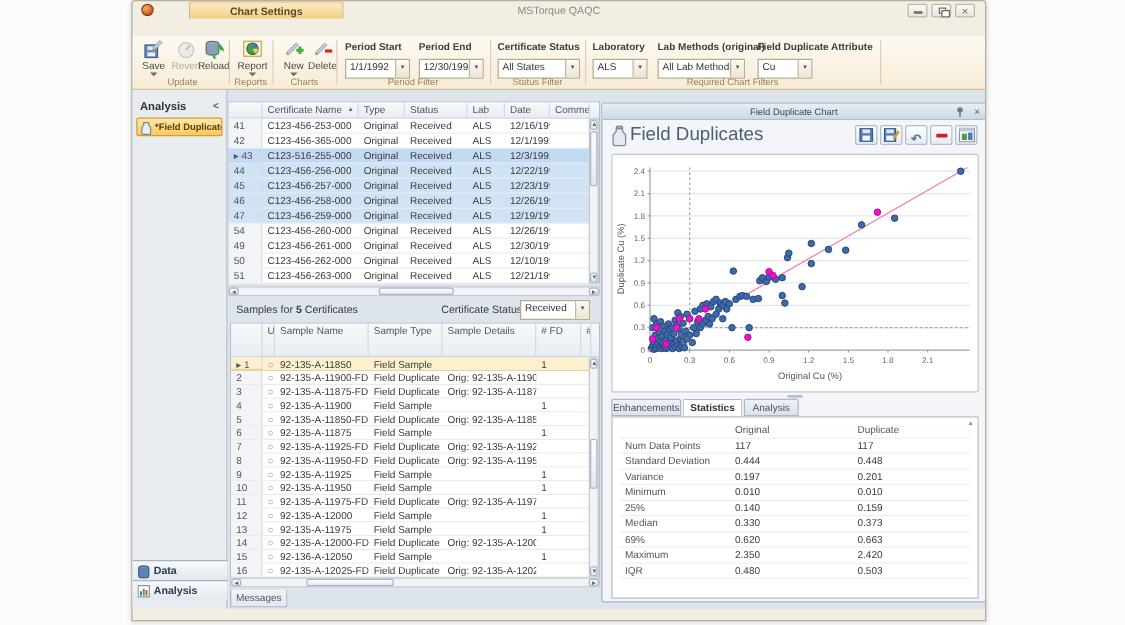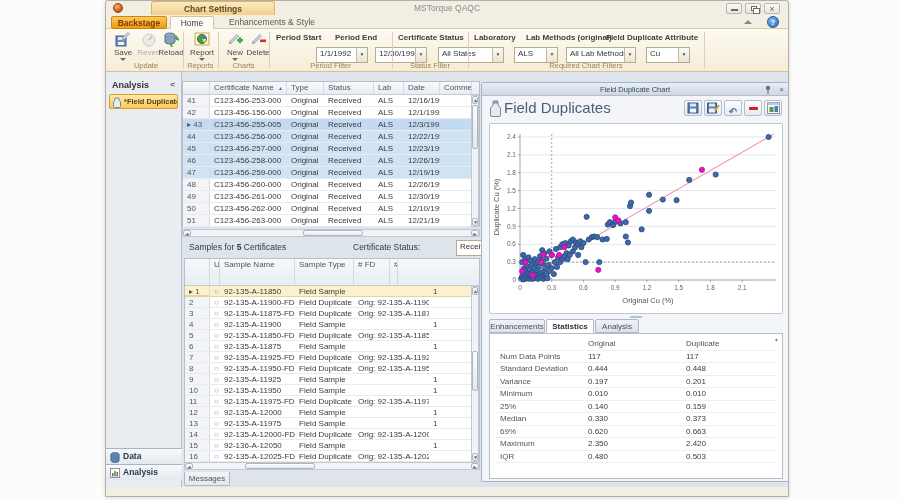--- a/index.html
+++ b/index.html
@@ -47,21 +47,21 @@
   .rsep { position:absolute; top:3px; width:1px; height:36px; background:#ddd0b2; }
   .rgroup-label { position:absolute; top:32px; height:10px; font-size:7.5px; color:#9b825a; text-align:center; }
   .rbtn { position:absolute; top:2px; width:26px; text-align:center; cursor:default; }
   .rbtn svg { display:block; margin:0 auto; }
   .rlbl { display:block; font-size:8px; color:#4a4a44; margin-top:1px; }
   .rbtn.disabled .rlbl { color:#b0aca2; }
   .dd-arrow { display:block; margin:1px auto 0; width:0; height:0;
     border-left:3px solid transparent; border-right:3px solid transparent; border-top:3px solid #6a6a64; }
   .fhead { position:absolute; font-size:8px; font-weight:bold; color:#3f3f3a; top:4px; white-space:nowrap; }
   .combo { position:absolute; top:18px; height:16px; background:#fff; border:1px solid #b8ab8c;
-    font-size:8px; color:#333; line-height:12px; padding-left:3px; white-space:nowrap; overflow:hidden;margin-left:40px; }
+    font-size:8px; color:#333; line-height:12px; padding-left:3px; white-space:nowrap; overflow:hidden; }
   .combo .cmb { position:absolute; right:0; top:0; width:11px; height:100%;
     background:linear-gradient(#fbfaf6,#eae4d4); border-left:1px solid #c4b896;
     font-size:5px; color:#555; text-align:center; line-height:13px; }
 
   
   .content { position:absolute; left:0; top:71px; width:100%; height:415px; background:#dde4ec; }
 
   
   .sidebar { position:absolute; left:0; top:0; width:76px; height:100%;
     background:#e9edf2; border-right:1px solid #b6bfca; }
@@ -149,27 +149,20 @@
           </div>
         <div class="win-btn">
             <span class="rest"></span>
           </div>
         <div class="win-btn">
             <span class="cls">×</span>
           </div>
       </div>
     </div>
 
-    <div class="tabstrip">
-      <div class="tab tab-backstage">Backstage</div>
-      <div class="tab tab-home">Home</div>
-      <div class="tab tab-enh">Enhancements &amp; Style</div>
-      <div class="ribbon-collapse"></div>
-      <div class="help-btn">?</div>
-    </div>
 
     <div class="ribbon">
 
       <div class="rbtn" style="left:4px;">
         <svg width="16" height="16">
           <rect x="1" y="5" width="10" height="10" fill="#6b8fc0" stroke="#3f5f8f"></rect>
           <rect x="3" y="6" width="6" height="3" fill="#dce8f4"></rect>
             <rect x="3" y="11" width="6" height="3" fill="#eef4fa"></rect>
           <line x1="8" y1="8" x2="14" y2="2" stroke="#9aa8b8" stroke-width="3"></line>
           <line x1="8" y1="8" x2="14" y2="2" stroke="#cdd9e4" stroke-width="1.2"></line>
@@ -318,30 +311,30 @@
               <div class="gc rownum" style="width: 27px;">41</div>
               <div class="gc" style="width: 77px;">C123-456-253-000</div>
               <div class="gc" style="width: 37px;">Original</div>
               <div class="gc" style="width: 50px;">Received</div>
               <div class="gc" style="width: 30px;">ALS</div>
               <div class="gc" style="width: 36px;">12/16/1992</div>
               <div class="gc" style="width: 32px;"></div>
             </div>
             <div class="g-row" style="height: 12px;">
               <div class="gc rownum" style="width: 27px;">42</div>
-              <div class="gc" style="width: 77px;">C123-456-156-000</div>
+              <div class="gc" style="width: 77px;">C123-456-365-000</div>
               <div class="gc" style="width: 37px;">Original</div>
               <div class="gc" style="width: 50px;">Received</div>
               <div class="gc" style="width: 30px;">ALS</div>
               <div class="gc" style="width: 36px;">12/1/1992</div>
               <div class="gc" style="width: 32px;"></div>
             </div>
             <div class="g-row cur-blue" style="height: 12px;">
               <div class="gc rownum" style="width: 27px;">▸ 43</div>
-              <div class="gc" style="width: 77px;">C123-456-255-005</div>
+              <div class="gc" style="width: 77px;">C123-516-255-000</div>
               <div class="gc" style="width: 37px;">Original</div>
               <div class="gc" style="width: 50px;">Received</div>
               <div class="gc" style="width: 30px;">ALS</div>
               <div class="gc" style="width: 36px;">12/3/1992</div>
               <div class="gc" style="width: 32px;"></div>
             </div>
             <div class="g-row sel-blue" style="height: 12px;">
               <div class="gc rownum" style="width: 27px;">44</div>
               <div class="gc" style="width: 77px;">C123-456-256-000</div>
               <div class="gc" style="width: 37px;">Original</div>
@@ -371,21 +364,21 @@
             <div class="g-row sel-blue" style="height: 12px;">
               <div class="gc rownum" style="width: 27px;">47</div>
               <div class="gc" style="width: 77px;">C123-456-259-000</div>
               <div class="gc" style="width: 37px;">Original</div>
               <div class="gc" style="width: 50px;">Received</div>
               <div class="gc" style="width: 30px;">ALS</div>
               <div class="gc" style="width: 36px;">12/19/1992</div>
               <div class="gc" style="width: 32px;"></div>
             </div>
             <div class="g-row" style="height: 12px;">
-              <div class="gc rownum" style="width: 27px;">48</div>
+              <div class="gc rownum" style="width: 27px;">54</div>
               <div class="gc" style="width: 77px;">C123-456-260-000</div>
               <div class="gc" style="width: 37px;">Original</div>
               <div class="gc" style="width: 50px;">Received</div>
               <div class="gc" style="width: 30px;">ALS</div>
               <div class="gc" style="width: 36px;">12/26/1992</div>
               <div class="gc" style="width: 32px;"></div>
             </div>
             <div class="g-row" style="height: 12px;">
               <div class="gc rownum" style="width: 27px;">49</div>
               <div class="gc" style="width: 77px;">C123-456-261-000</div>
@@ -434,20 +427,21 @@
         <span>Received</span>
         <span class="cmb">▼</span>
       </div>
 
       <div class="grid" style="left:78px; top:186px; width:296px; height:204px;">
         <div class="g-header" id="samp-head" style="height:27px;">
             <div class="gc" style="width: 25px; height: 26px;"></div>
             <div class="gc" style="width: 10px; height: 26px;">U</div>
             <div class="gc" style="width: 75px; height: 26px;">Sample Name</div>
             <div class="gc" style="width: 59px; height: 26px;">Sample Type</div>
+            <div class="gc" style="width: 75px; height: 26px;">Sample Details</div>
             <div class="gc" style="width: 36px; height: 26px;"># FD</div>
             <div class="gc" style="width: 8px; height: 26px;"># D</div>
           </div>
         <div id="samp-body">
             <div class="g-row sel-gold" style="height: 11px;">
               <div class="gc rownum" style="width: 25px;">▸ 1</div>
               <div class="gc" style="width: 10px; color: rgb(138, 150, 164);">○</div>
               <div class="gc" style="width: 75px;">92-135-A-11850</div>
               <div class="gc" style="width: 59px;">Field Sample</div>
               <div class="gc" style="width: 75px;"></div>

